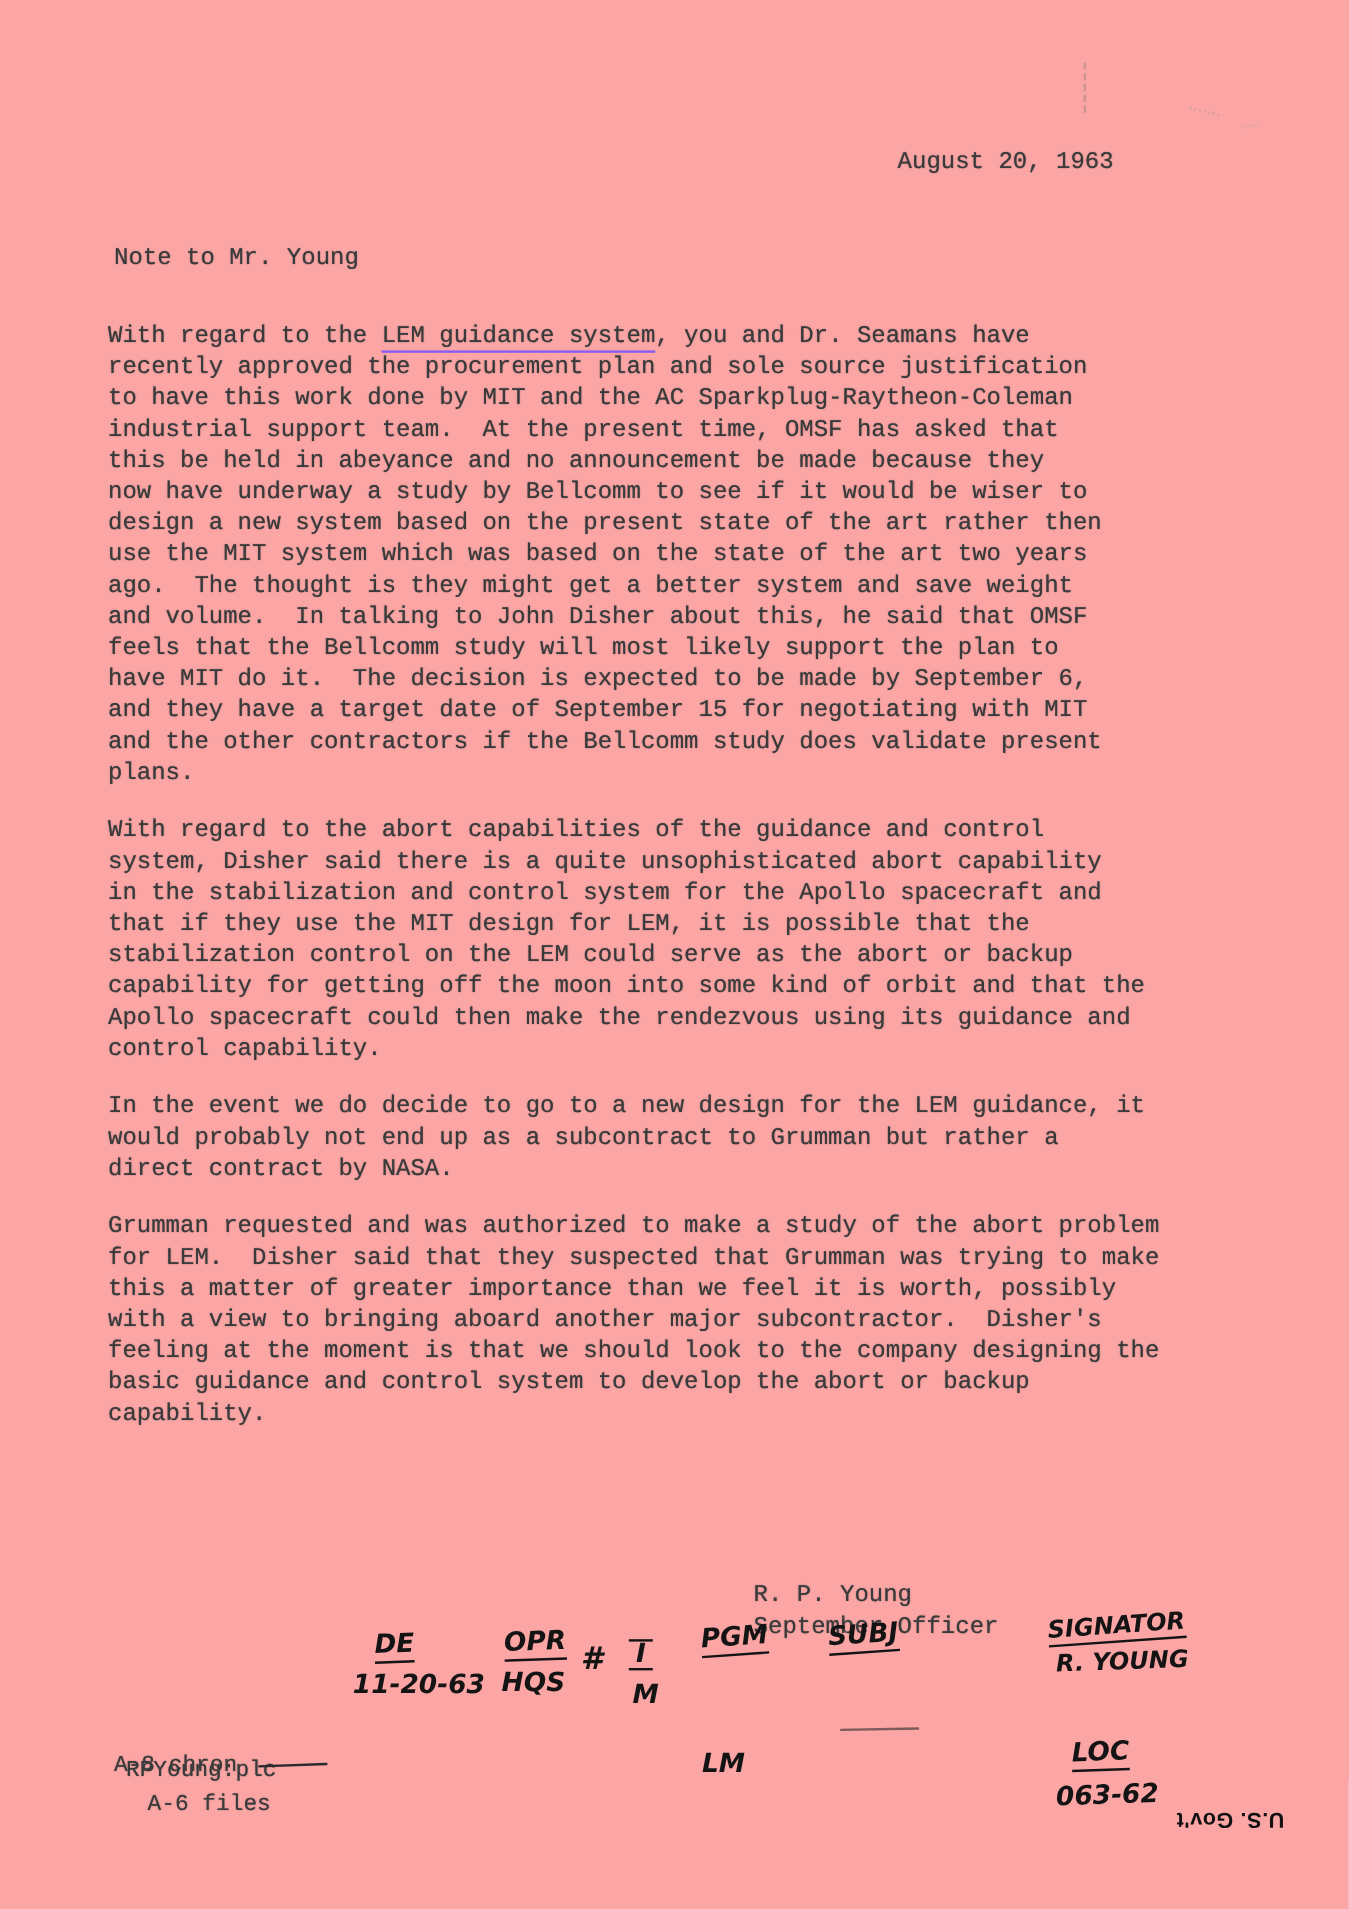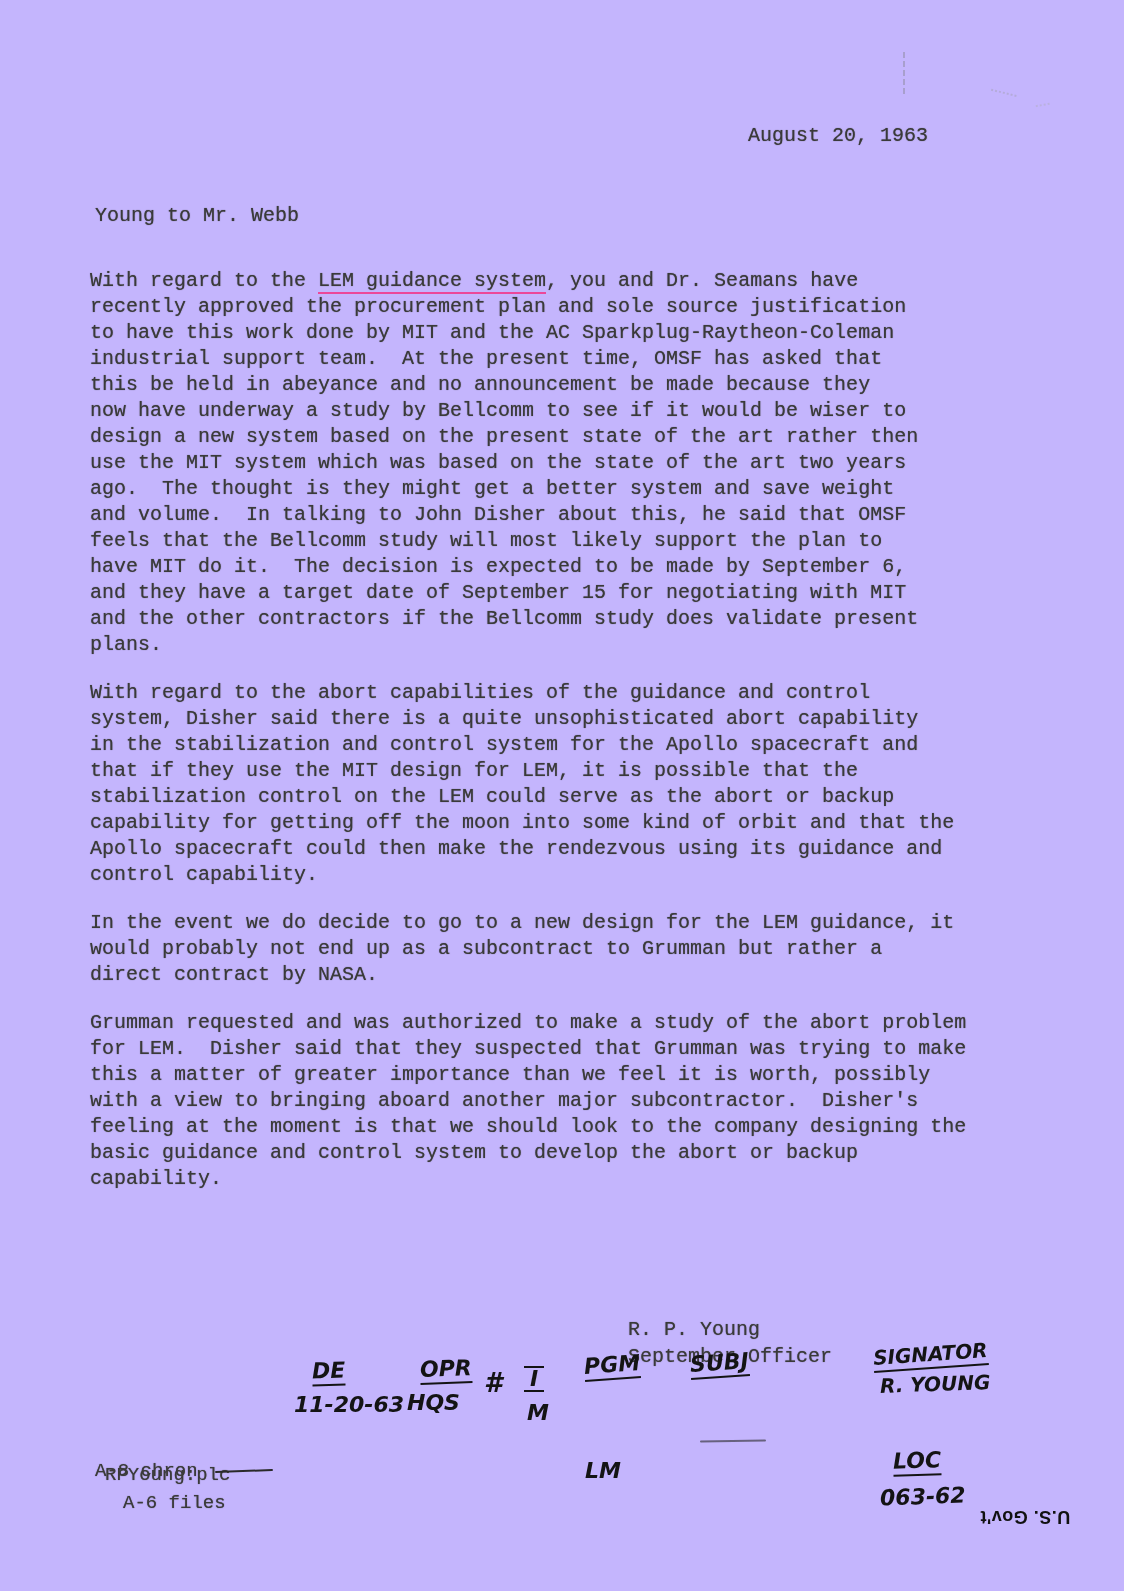--- a/index.html
+++ b/index.html
@@ -1,37 +1,37 @@
 <!DOCTYPE html>
 <html><head>
 <meta charset="utf-8">
 <style>
   html,body { margin:0; padding:0; background:#e8e8e8; }
   .page {
     position: relative;
     width: 1124px;
     height: 1591px;
     margin: 0 auto;
-    background: #c4b5fd;
+    background: #fca5a5;
     overflow: hidden;
     font-family: "Liberation Mono", "DejaVu Sans Mono", monospace;
     color: #333;
   }
   
   .tw {
     font-family: "Liberation Mono", "DejaVu Sans Mono", monospace;
     color: #3a3a3a;
     text-shadow: 0 0 1px rgba(70,70,70,.85);
     filter: blur(.28px);
   }
   .date    { position:absolute; left:748px; top:124px; font-size:20px; white-space:nowrap; }
   .salut   { position:absolute; left:95px;  top:204px; font-size:20px; white-space:nowrap; }
   .body    { position:absolute; left:90px;  top:268px; width:960px; }
   .para    { margin:0 0 22px 0; font-size:20px; line-height:26px; white-space:pre-wrap; }
-  .u-phrase{ border-bottom:2px solid #ec4899; }
+  .u-phrase{ border-bottom:2px solid #8b5cf6; }
   .sig     { position:absolute; left:628px; top:1316px; font-size:20px; line-height:27px; }
 
   
   .hw {
     position:absolute;
     font-family: "DejaVu Sans", sans-serif;
     font-style: italic;
     font-weight: bold;
     color:#141414;
     font-size:22px;
@@ -72,21 +72,21 @@
 </head>
 <body>
 
 <div class="page">
 
   <div class="artifact a1"></div>
   <div class="artifact a2"></div>
   <div class="artifact a3"></div>
 
   <div class="tw date">August 20, 1963</div>
-  <div class="tw salut">Young to Mr. Webb</div>
+  <div class="tw salut">Note to Mr. Young</div>
 
   <div class="body">
     <p class="tw para"><span>With regard to the </span><span class="u-phrase">LEM guidance system</span><span>, you and Dr. Seamans have
 recently approved the procurement plan and sole source justification
 to have this work done by MIT and the AC Sparkplug-Raytheon-Coleman
 industrial support team.  At the present time, OMSF has asked that
 this be held in abeyance and no announcement be made because they
 now have underway a study by Bellcomm to see if it would be wiser to
 design a new system based on the present state of the art rather then
 use the MIT system which was based on the state of the art two years
@@ -124,21 +124,21 @@
 
   <div class="tw typed-sm" style="left:105px; top:1464px;">RPYoung:plc</div>
   <div class="tw typed-sm" style="left:95px;  top:1460px;">A-8 chron</div>
   <div class="tw typed-sm" style="left:95px;  top:1492px;margin-left:28px;">A-6 files</div>
   <div class="penline" style="left:215px; top:1470px; width:58px; transform:rotate(-2deg);"></div>
 
   <div class="hw tilt-s" style="left:312px; top:1358px;"><span class="hw-u">DE</span></div>
   <div class="hw" style="left:294px; top:1392px;">11-20-63</div>
 
   <div class="hw tilt-s" style="left:420px; top:1356px;"><span class="hw-u">OPR</span></div>
-  <div class="hw" style="left:407px; top:1390px;">HQS</div>
+  <div class="hw" style="left:418px; top:1390px;">HQS</div>
 
   <div class="hw" style="left:484px; top:1368px; font-size:26px;">#</div>
 
   <div class="hw" style="left:524px; top:1366px;"><span class="ibars">I</span></div>
   <div class="hw" style="left:527px; top:1400px;">M</div>
 
   <div class="hw tilt-l" style="left:584px; top:1352px;"><span class="hw-u">PGM</span></div>
   <div class="hw" style="left:585px; top:1458px;">LM</div>
 
   <div class="hw tilt-l" style="left:690px; top:1350px;"><span class="hw-u">SUBJ</span></div>

